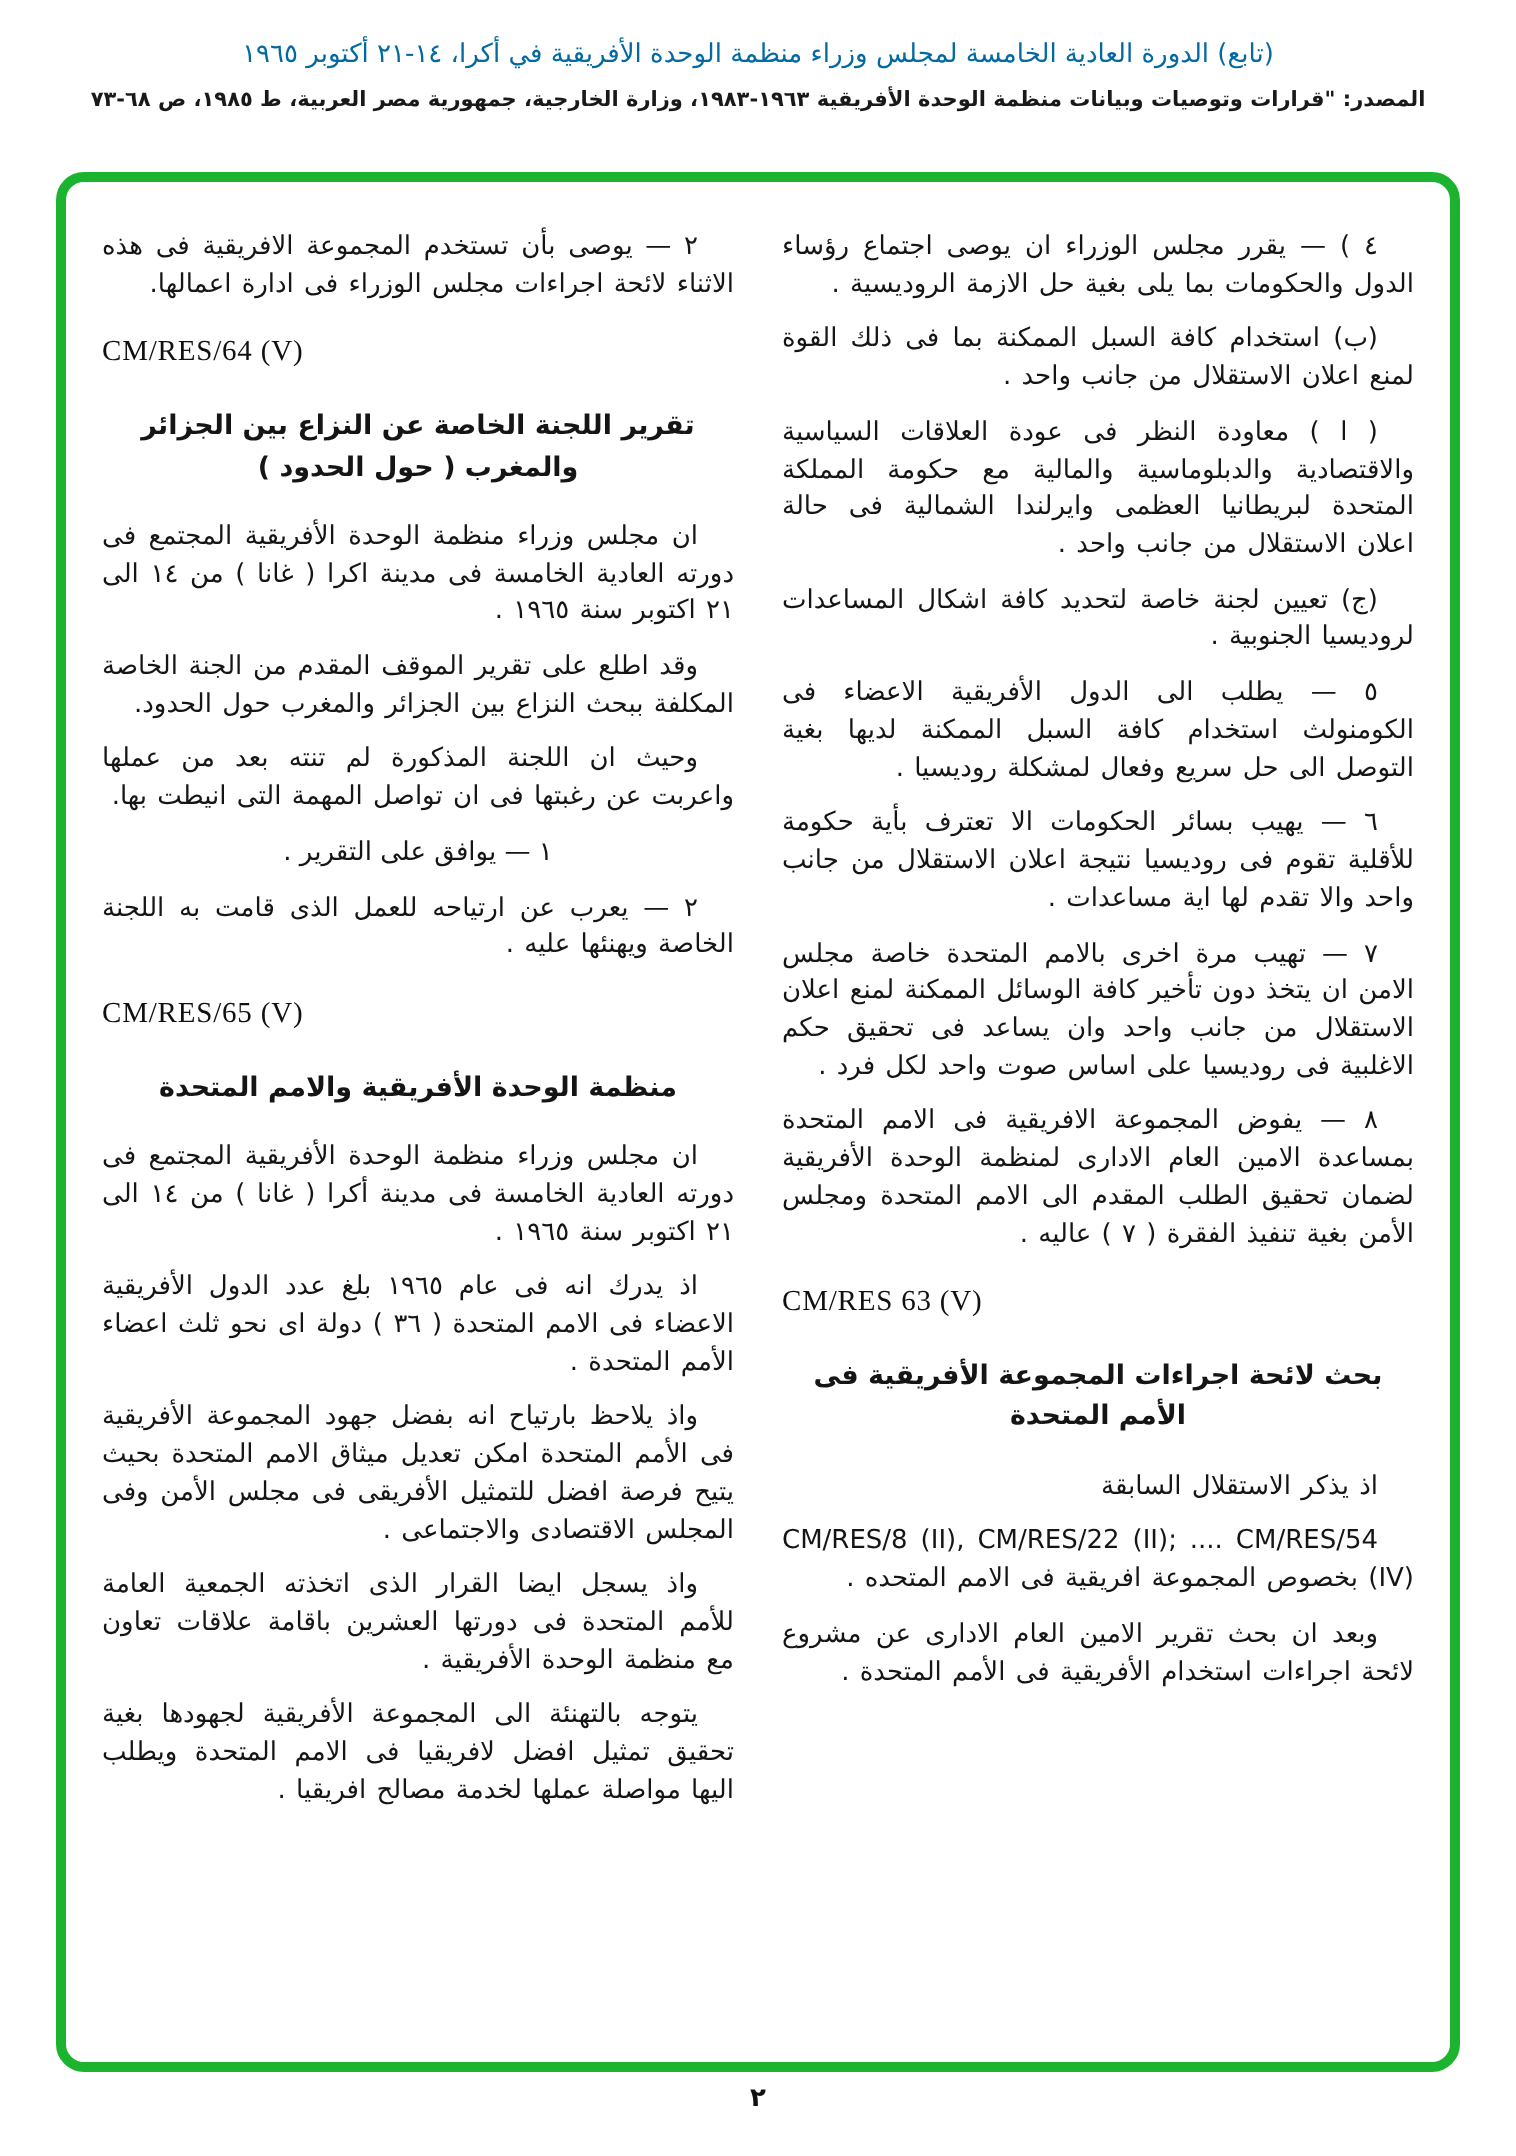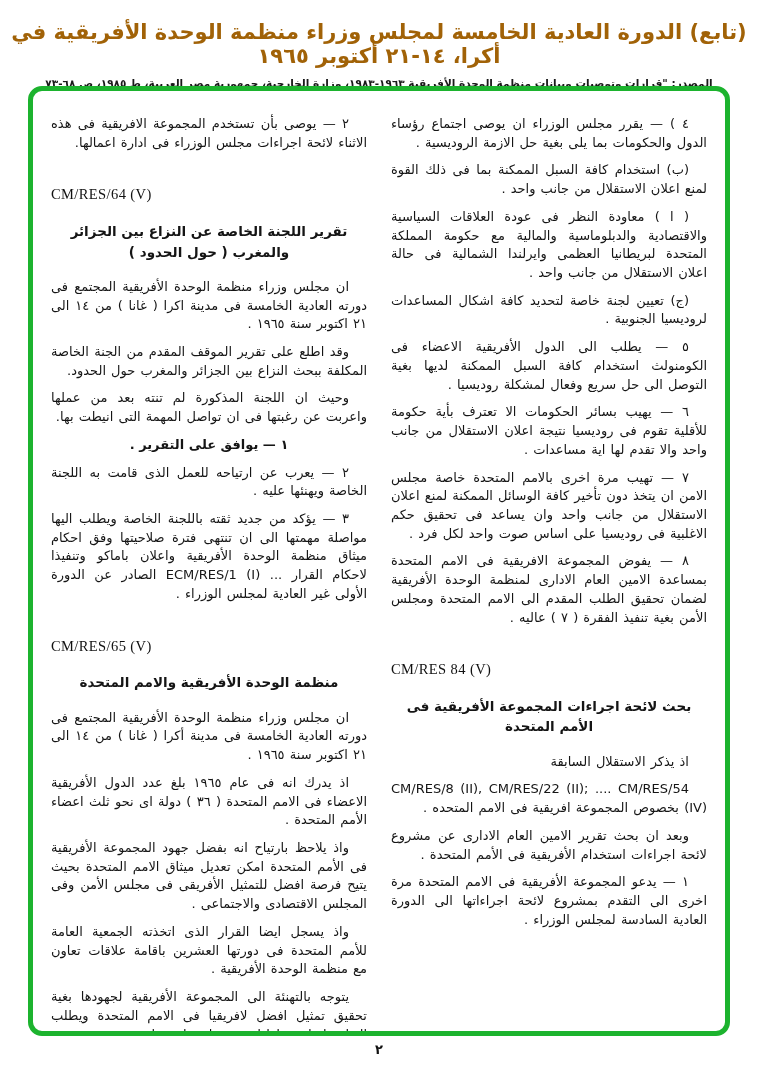--- a/index.html
+++ b/index.html
@@ -8,24 +8,24 @@
     width: 758px; height: 1078px;
     overflow: hidden;
     direction: rtl;
     font-family: "DejaVu Sans", sans-serif;
     color: #151515;
     position: relative;
   }
   
   .header { text-align: center; padding-top: 20px; }
   .header-title {
-    font-size: 21px;
-    font-weight: bold;
+    font-size: 13px;
+    font-weight: normal;
     letter-spacing: 0;
-    color: #a16207;
+    color: #0369a1;
   }
   .header-source {
     margin-top: 9px;
     font-size: 10.5px;
     font-weight: bold;
     color: #191919;
   }
   
   .frame {
     position: absolute;
@@ -48,29 +48,28 @@
   .blk { font-size: 13px; line-height: 1.44; }
   .blk.para {
     text-align: justify;
     text-indent: 18px;
     margin-bottom: 9px;
     word-spacing: 1px;
   }
   .blk.para-center {
     text-align: center;
     margin-bottom: 9px;
-    font-weight: bold;
   }
   .blk.latin {
     direction: ltr;
     text-align: left;
     font-family: "Liberation Serif", "DejaVu Serif", serif;
     font-size: 14.5px;
     letter-spacing: 0.4px;
-    margin: 32px 0 16px 0;
+    margin: 14px 0 16px 0;
     color: #111;
   }
   .blk.heading {
     font-weight: bold;
     text-align: center;
     font-size: 13.5px;
     margin: 2px 6px 16px 6px;
     line-height: 1.5;
   }
   
@@ -96,43 +95,41 @@
   <div class="columns">
     <div class="col" id="col-right">
         <p class="blk para">٤ ) — يقرر مجلس الوزراء ان يوصى اجتماع رؤساء الدول والحكومات بما يلى بغية حل الازمة الروديسية .</p>
         <p class="blk para">(ب) استخدام كافة السبل الممكنة بما فى ذلك القوة لمنع اعلان الاستقلال من جانب واحد .</p>
         <p class="blk para">( ا ) معاودة النظر فى عودة العلاقات السياسية والاقتصادية والدبلوماسية والمالية مع حكومة المملكة المتحدة لبريطانيا العظمى وايرلندا الشمالية فى حالة اعلان الاستقلال من جانب واحد .</p>
         <p class="blk para">(ج) تعيين لجنة خاصة لتحديد كافة اشكال المساعدات لروديسيا الجنوبية .</p>
         <p class="blk para">٥ — يطلب الى الدول الأفريقية الاعضاء فى الكومنولث استخدام كافة السبل الممكنة لديها بغية التوصل الى حل سريع وفعال لمشكلة روديسيا .</p>
         <p class="blk para">٦ — يهيب بسائر الحكومات الا تعترف بأية حكومة للأقلية تقوم فى روديسيا نتيجة اعلان الاستقلال من جانب واحد والا تقدم لها اية مساعدات .</p>
         <p class="blk para">٧ — تهيب مرة اخرى بالامم المتحدة خاصة مجلس الامن ان يتخذ دون تأخير كافة الوسائل الممكنة لمنع اعلان الاستقلال من جانب واحد وان يساعد فى تحقيق حكم الاغلبية فى روديسيا على اساس صوت واحد لكل فرد .</p>
         <p class="blk para">٨ — يفوض المجموعة الافريقية فى الامم المتحدة بمساعدة الامين العام الادارى لمنظمة الوحدة الأفريقية لضمان تحقيق الطلب المقدم الى الامم المتحدة ومجلس الأمن بغية تنفيذ الفقرة ( ٧ ) عاليه .</p>
-        <div class="blk latin">CM/RES 84 (V)</div>
+        <div class="blk latin">CM/RES 63 (V)</div>
         <p class="blk heading">بحث لائحة اجراءات المجموعة الأفريقية فى الأمم المتحدة</p>
         <p class="blk para">اذ يذكر الاستقلال السابقة</p>
         <p class="blk para">CM/RES/8 (II), CM/RES/22 (II); .... CM/RES/54 (IV) بخصوص المجموعة افريقية فى الامم المتحده .</p>
         <p class="blk para">وبعد ان بحث تقرير الامين العام الادارى عن مشروع لائحة اجراءات استخدام الأفريقية فى الأمم المتحدة .</p>
-        <p class="blk para">١ — يدعو المجموعة الأفريقية فى الامم المتحدة مرة اخرى الى التقدم بمشروع لائحة اجراءاتها الى الدورة العادية السادسة لمجلس الوزراء .</p>
       </div>
     <div class="col" id="col-left">
         <p class="blk para">٢ — يوصى بأن تستخدم المجموعة الافريقية فى هذه الاثناء لائحة اجراءات مجلس الوزراء فى ادارة اعمالها.</p>
         <div class="blk latin">CM/RES/64 (V)</div>
         <p class="blk heading">تقرير اللجنة الخاصة عن النزاع بين الجزائر والمغرب ( حول الحدود )</p>
         <p class="blk para">ان مجلس وزراء منظمة الوحدة الأفريقية المجتمع فى دورته العادية الخامسة فى مدينة اكرا ( غانا ) من ١٤ الى ٢١ اكتوبر سنة ١٩٦٥ .</p>
         <p class="blk para">وقد اطلع على تقرير الموقف المقدم من الجنة الخاصة المكلفة ببحث النزاع بين الجزائر والمغرب حول الحدود.</p>
         <p class="blk para">وحيث ان اللجنة المذكورة لم تنته بعد من عملها واعربت عن رغبتها فى ان تواصل المهمة التى انيطت بها.</p>
         <p class="blk para-center">١ — يوافق على التقرير .</p>
         <p class="blk para">٢ — يعرب عن ارتياحه للعمل الذى قامت به اللجنة الخاصة ويهنئها عليه .</p>
-        <p class="blk para">٣ — يؤكد من جديد ثقته باللجنة الخاصة ويطلب اليها مواصلة مهمتها الى ان تنتهى فترة صلاحيتها وفق احكام ميثاق منظمة الوحدة الأفريقية واعلان باماكو وتنفيذا لاحكام القرار ... ECM/RES/1 (I) الصادر عن الدورة الأولى غير العادية لمجلس الوزراء .</p>
         <div class="blk latin">CM/RES/65 (V)</div>
         <p class="blk heading">منظمة الوحدة الأفريقية والامم المتحدة</p>
         <p class="blk para">ان مجلس وزراء منظمة الوحدة الأفريقية المجتمع فى دورته العادية الخامسة فى مدينة أكرا ( غانا ) من ١٤ الى ٢١ اكتوبر سنة ١٩٦٥ .</p>
         <p class="blk para">اذ يدرك انه فى عام ١٩٦٥ بلغ عدد الدول الأفريقية الاعضاء فى الامم المتحدة ( ٣٦ ) دولة اى نحو ثلث اعضاء الأمم المتحدة .</p>
         <p class="blk para">واذ يلاحظ بارتياح انه بفضل جهود المجموعة الأفريقية فى الأمم المتحدة امكن تعديل ميثاق الامم المتحدة بحيث يتيح فرصة افضل للتمثيل الأفريقى فى مجلس الأمن وفى المجلس الاقتصادى والاجتماعى .</p>
         <p class="blk para">واذ يسجل ايضا القرار الذى اتخذته الجمعية العامة للأمم المتحدة فى دورتها العشرين باقامة علاقات تعاون مع منظمة الوحدة الأفريقية .</p>
-        <p class="blk para">يتوجه بالتهنئة الى المجموعة الأفريقية لجهودها بغية تحقيق تمثيل افضل لافريقيا فى الامم المتحدة ويطلب اليها مواصلة عملها لخدمة يوافق افريقيا .</p>
+        <p class="blk para">يتوجه بالتهنئة الى المجموعة الأفريقية لجهودها بغية تحقيق تمثيل افضل لافريقيا فى الامم المتحدة ويطلب اليها مواصلة عملها لخدمة مصالح افريقيا .</p>
       </div>
   </div>
 </div>
 
 <div class="footer">
   <span>٢</span>
 </div>
 
 </body></html>

